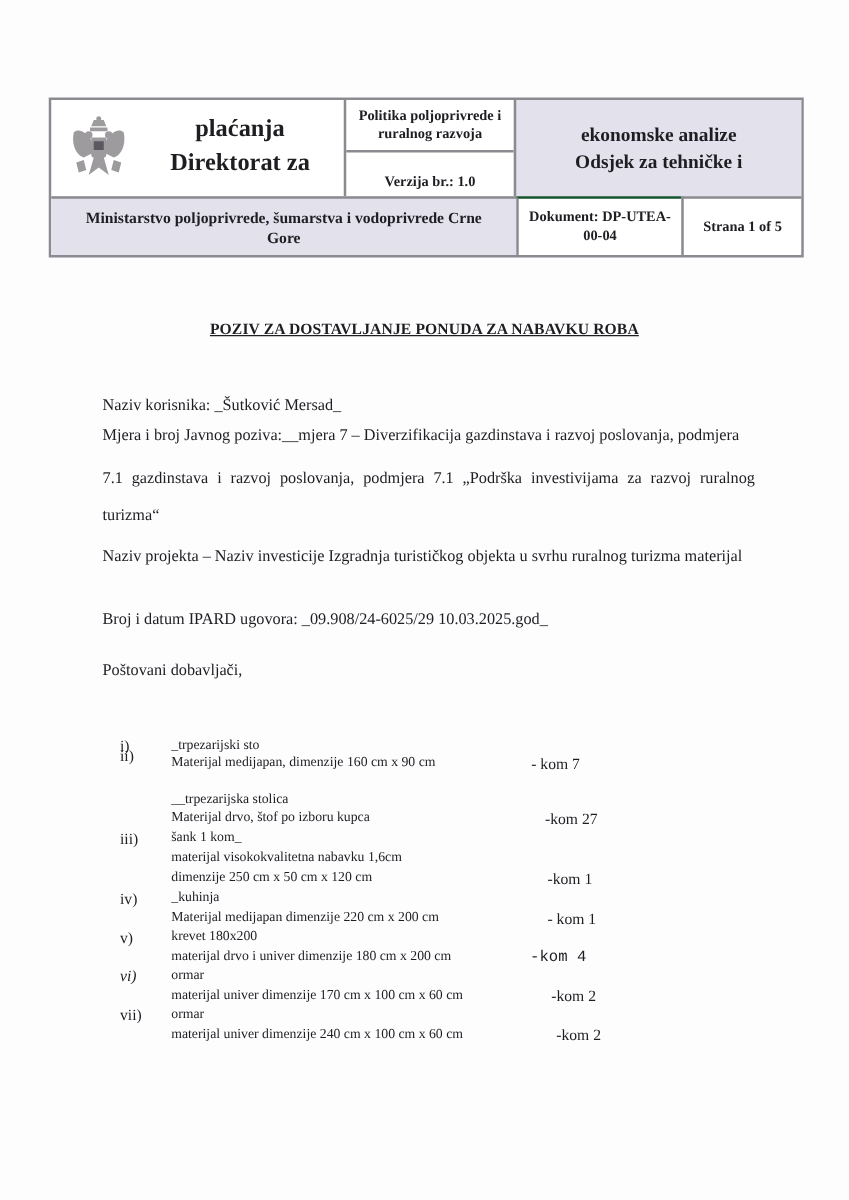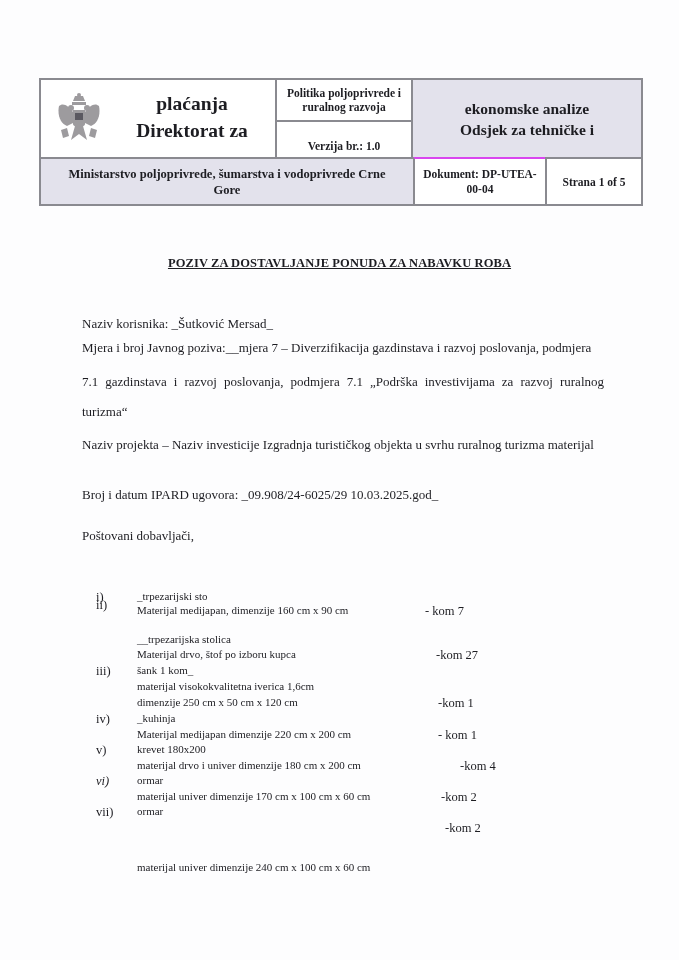--- a/index.html
+++ b/index.html
@@ -12,21 +12,21 @@
   
   .hdr { position: absolute; left: 39px; top: 78px; width: 604px; height: 128px;
          border: 2px solid #8a8a90; box-sizing: border-box; background: #fff; }
   .cell { position: absolute; box-sizing: border-box; display: flex; align-items: center; justify-content: center;
           text-align: center; font-weight: bold; }
   .c-logo { left: 0; top: 0; width: 236px; height: 77px; border-right: 2px solid #8a8a90; }
   .c-politika { left: 236px; top: 0; width: 134px; height: 42px; border-bottom: 2px solid #8a8a90; font-size: 11.5px; line-height: 14px; padding: 0 3px; }
   .c-verzija { left: 236px; top: 42px; width: 134px; height: 48px; font-size: 11.5px; font-family: Liberation Serif, serif; }
   .c-odsjek { left: 370px; top: 0; width: 230px; height: 77px; background: #e3e2ec; border-left: 2px solid #8a8a90; font-size: 15.5px; line-height: 21px; }
   .c-ministry { left: 0; top: 77px; width: 372px; height: 47px; background: #e3e2ec; border-top: 2px solid #8a8a90; font-size: 12.5px; line-height: 16px; padding: 0 6px; }
-  .c-dokument { left: 372px; top: 77px; width: 132px; height: 47px; border-top: 2px solid #d946ef; border-left: 2px solid #8a8a90; font-size: 11.5px; line-height: 15px; }
+  .c-dokument { left: 372px; top: 77px; width: 132px; height: 47px; border-top: 2px solid #14532d; border-left: 2px solid #8a8a90; font-size: 11.5px; line-height: 15px; }
   .c-strana { left: 504px; top: 77px; width: 96px; height: 47px; border-top: 2px solid #8a8a90; border-left: 2px solid #8a8a90; font-size: 11.5px; }
 
   .logo { position: absolute; left: 12px; top: 12px; width: 52px; height: 54px; }
   .dir-title { position: absolute; left: 72px; top: 10px; width: 158px; font-size: 19.5px; line-height: 27px; text-align: center; font-weight: bold; }
 
   
   .title { position: absolute; left: 0; width: 679px; top: 256px; text-align: center; font-weight: bold;
            font-size: 12.5px; text-decoration: underline; letter-spacing: 0.1px; }
   .p { position: absolute; left: 82px; font-size: 13px; white-space: nowrap; }
   .justify { width: 522px; white-space: normal; text-align: justify; text-align-last: justify; }
@@ -119,46 +119,46 @@
     <div>
       <div class="item-num" style="top:598px;">ii)</div>
       <div class="item-line" style="top:633px;">__trpezarijska stolica</div>
       <div class="item-line" style="top:648px;">Materijal drvo, štof po izboru kupca</div>
       <div class="qty" style="top:648px; left:436px;">-kom 27</div>
     </div>
 
     <div>
       <div class="item-num" style="top:664px;">iii)</div>
       <div class="item-line" style="top:664px;">šank 1 kom_</div>
-      <div class="item-line" style="top:680px;">materijal visokokvalitetna iverica 1,6cm</div>
+      <div class="item-line" style="top:680px;">materijal visokokvalitetna nabavku 1,6cm</div>
       <div class="item-line" style="top:696px;">dimenzije 250 cm x 50 cm x 120 cm</div>
       <div class="qty" style="top:696px; left:438px;">-kom 1</div>
     </div>
 
     <div>
       <div class="item-num" style="top:712px;">iv)</div>
       <div class="item-line" style="top:712px;">_kuhinja</div>
       <div class="item-line" style="top:728px;">Materijal medijapan dimenzije 220 cm x 200 cm</div>
       <div class="qty" style="top:728px; left:438px;">- kom 1</div>
     </div>
 
     <div>
       <div class="item-num" style="top:743px;">v)</div>
       <div class="item-line" style="top:743px;">krevet 180x200</div>
       <div class="item-line" style="top:759px;">materijal drvo i univer dimenzije  180 cm x 200 cm</div>
-      <div class="qty" style="top:759px; left:460px;">-kom 4</div>
+      <div class="qty" style="top:759px; left:424px;font-family:Liberation Mono, monospace;">-kom 4</div>
     </div>
 
     <div>
       <div class="item-num" style="top:774px;font-style:italic;">vi)</div>
       <div class="item-line" style="top:774px;">ormar</div>
       <div class="item-line" style="top:790px;">materijal univer dimenzije 170 cm x 100 cm x 60 cm</div>
       <div class="qty" style="top:790px; left:441px;">-kom 2</div>
     </div>
 
     <div>
       <div class="item-num" style="top:805px;">vii)</div>
       <div class="item-line" style="top:805px;">ormar</div>
-      <div class="item-line" style="top:821px;margin-top:40px;">materijal univer dimenzije  240 cm x 100 cm x 60 cm</div>
+      <div class="item-line" style="top:821px;">materijal univer dimenzije  240 cm x 100 cm x 60 cm</div>
       <div class="qty" style="top:821px; left:445px;">-kom 2</div>
     </div>
   </div>
 </div>
 
 </body></html>

